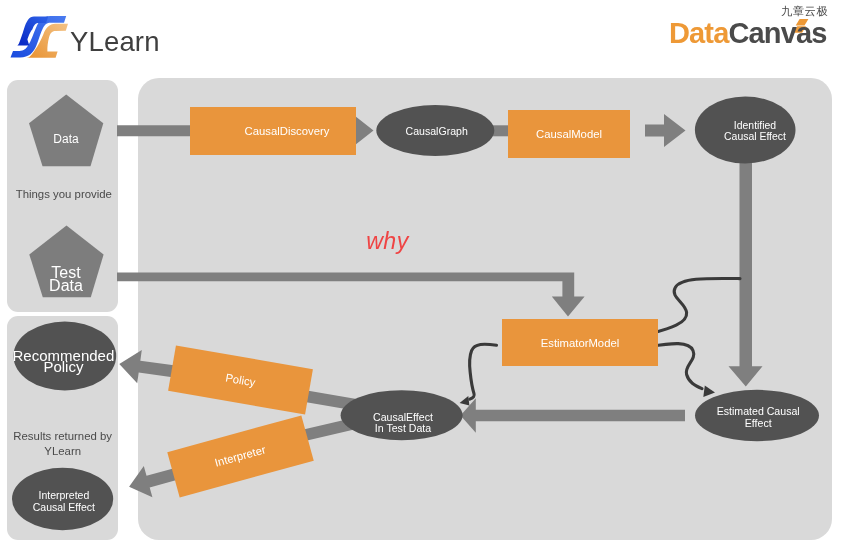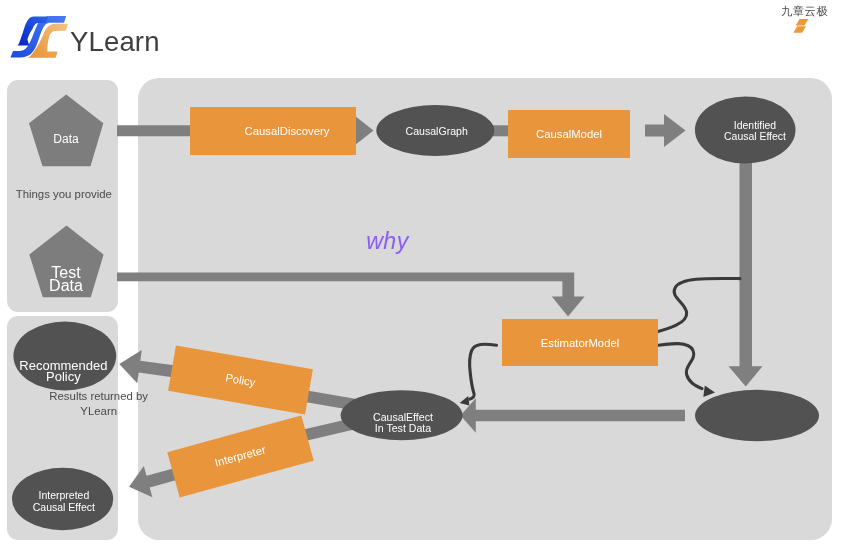--- a/index.html
+++ b/index.html
@@ -46,29 +46,29 @@
 
   
   .nlab{position:absolute;color:#fff;font-size:10.5px;line-height:11.5px;text-align:center;
     white-space:nowrap;}
   #lab-data{left:0;top:132.5px;width:132px;font-size:12px;line-height:12.5px;}
   #lab-test-data{left:0;top:267px;width:132px;font-size:16px;line-height:12.5px;}
   #lab-causal-graph{left:377.7px;top:126.2px;width:118px;font-size:10.55px;}
   #lab-identified{left:695px;top:119.6px;width:120px;font-size:10.45px;line-height:11.7px;}
   #lab-estimated{left:696.2px;top:406.4px;width:124px;font-size:10.6px;line-height:11.5px;}
   #lab-cetd{left:342px;top:411.8px;width:122px;font-size:10.6px;line-height:11.5px;}
-  #lab-rec-policy{left:12.4px;top:360px;width:102px;font-size:13px;line-height:11.4px;}
+  #lab-rec-policy{left:12.4px;top:350px;width:102px;font-size:15px;line-height:11.4px;}
   #lab-interp-effect{left:13.4px;top:490.2px;width:101px;font-size:10.5px;line-height:11.4px;}
 
   
   .cap{position:absolute;color:#4A4A4A;font-size:11.4px;line-height:15px;text-align:center;
     white-space:nowrap;}
   #cap-provide{left:8.3px;top:186.5px;width:111px;}
-  #cap-results{left:7.2px;top:389px;width:111px;margin-left:36px;}
-  #why{left:366.2px;top:228px;font-size:23.2px;font-style:italic;color:#8b5cf6;letter-spacing:.4px;}
+  #cap-results{left:7.2px;top:429px;width:111px;}
+  #why{left:366.2px;top:228px;font-size:23.2px;font-style:italic;color:#ef4444;letter-spacing:.4px;}
 </style>
 </head>
 <body>
 
 <div id="root">
 
   <div class="abs" id="ylearn-logo">
     <svg width="64" height="54" viewBox="0 0 64 54">
       <defs>
         <linearGradient id="gBlueA" x1="0.15" y1="0.9" x2="0.85" y2="0.1">
@@ -93,20 +93,21 @@
     </svg>
     <span id="ylearn-text">YLearn</span>
   </div>
 
   <div class="abs" id="dc-logo">
     <div id="dc-cn">九章云极</div>
     <svg class="abs" id="dc-accent" width="16" height="14" viewBox="0 0 16 14">
       <path d="M6.6 0 H15.4 L11.5 6.6 H2.7 Z" fill="#EE9936"></path>
       <path d="M4.2 7.2 H13 L9.1 13.8 H0.3 Z" fill="#EE9936"></path>
     </svg>
+    <div id="dc-name"><span id="dc-orange">Data</span><span id="dc-dark">Canvas</span></div>
   </div>
 
   <div class="panel" id="panel-provide"></div>
   <div class="panel" id="panel-results"></div>
   <div class="panel" id="panel-main"></div>
 
   <svg class="abs" id="vec" width="846" height="547" viewBox="0 0 846 547">
 
     <path class="ar" d="M117 125.3 H191 V136.3 H117 Z"></path>
     <path class="ar" d="M327 124.6 H352.5 V114 L373.5 130.5 L352.5 147 V136.4 H327 Z"></path>
@@ -163,20 +164,21 @@
       <span>Policy</span>
     </div>
   <div class="obox rot" id="box-interpreter">
       <span>Interpreter</span>
     </div>
 
   <div class="nlab" id="lab-data">Data</div>
   <div class="nlab" id="lab-test-data"><span>Test</span><br><span>Data</span></div>
   <div class="nlab" id="lab-causal-graph">CausalGraph</div>
   <div class="nlab sm" id="lab-identified"><span>Identified</span><br><span>Causal Effect</span></div>
+  <div class="nlab sm" id="lab-estimated"><span>Estimated Causal</span><br><span>Effect</span></div>
   <div class="nlab" id="lab-cetd"><span>CausalEffect</span><br><span>In Test Data</span></div>
   <div class="nlab" id="lab-rec-policy"><span>Recommended</span><br><span>Policy</span></div>
   <div class="nlab" id="lab-interp-effect"><span>Interpreted</span><br><span>Causal Effect</span></div>
 
   <div class="cap" id="cap-provide">Things you provide</div>
   <div class="cap" id="cap-results"><span>Results returned by</span><br><span>YLearn</span></div>
   <div class="abs" id="why">why</div>
 
 </div>
 

